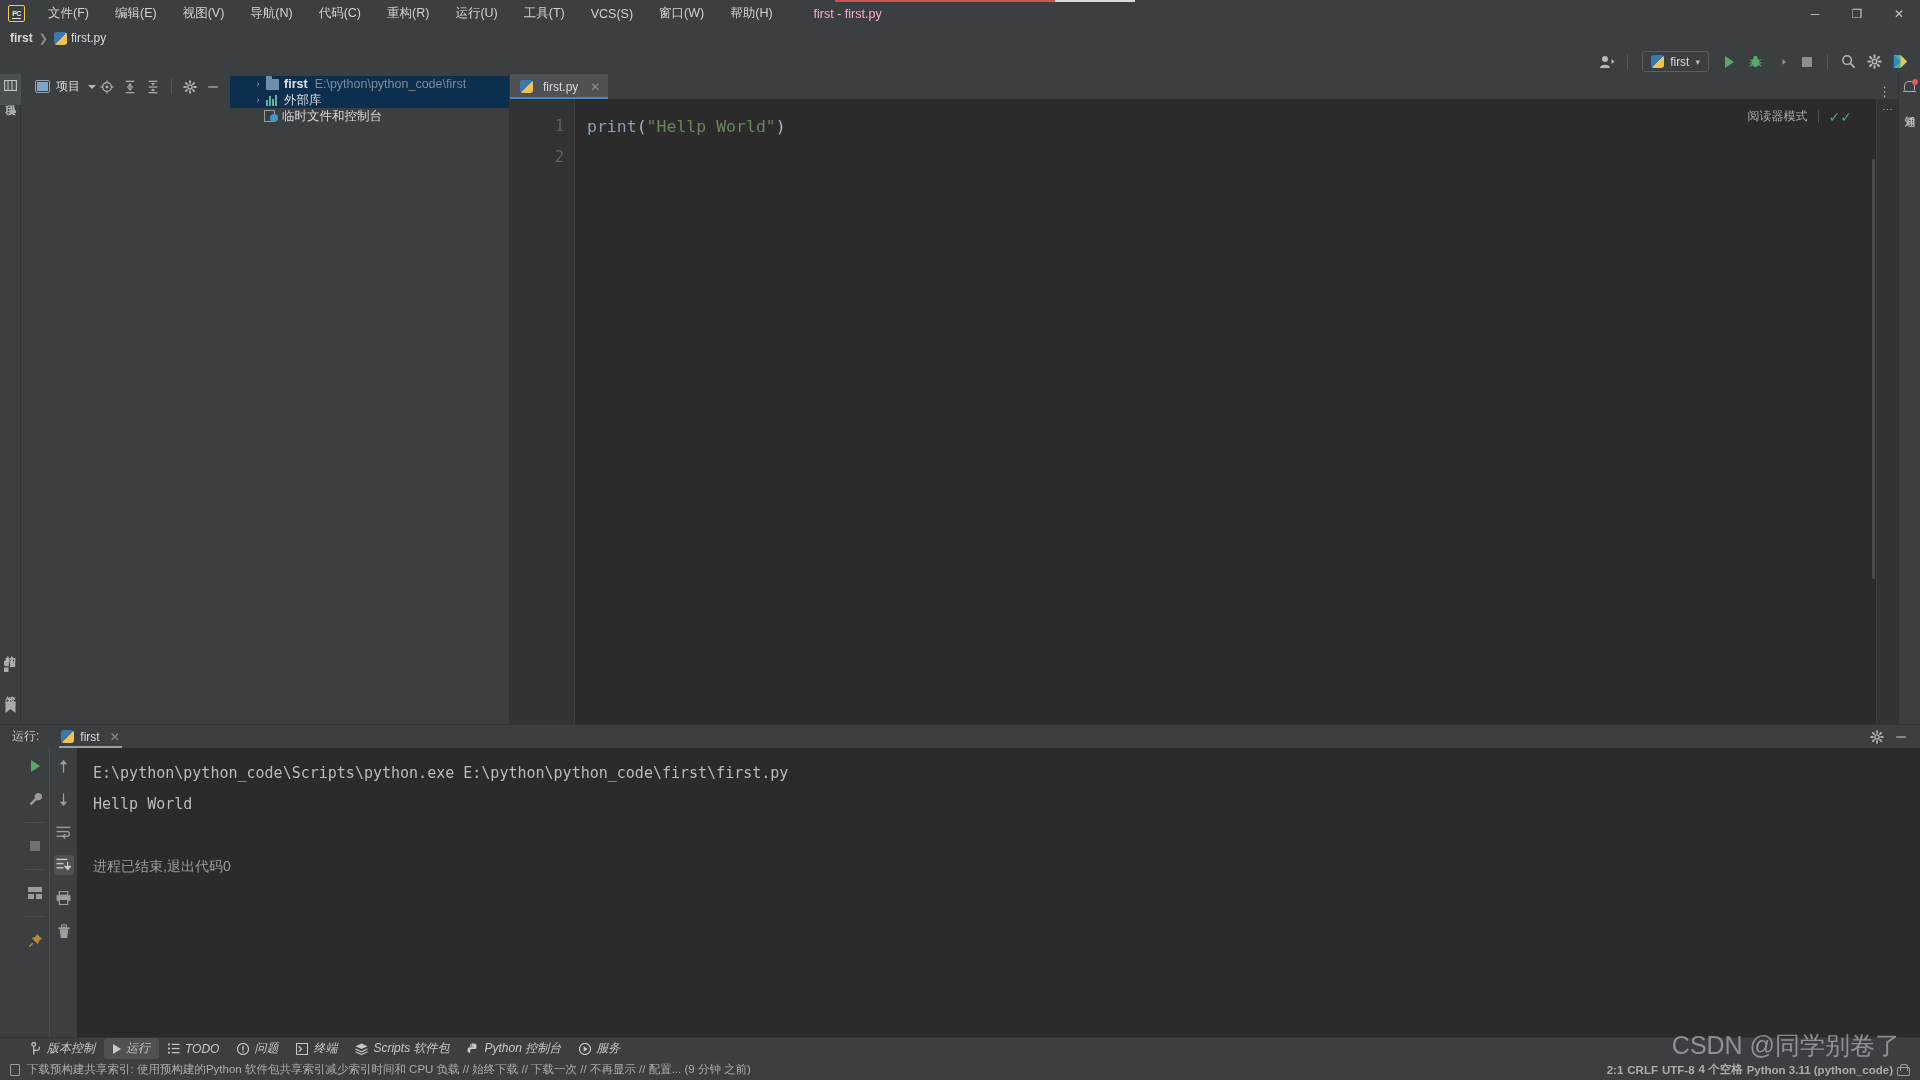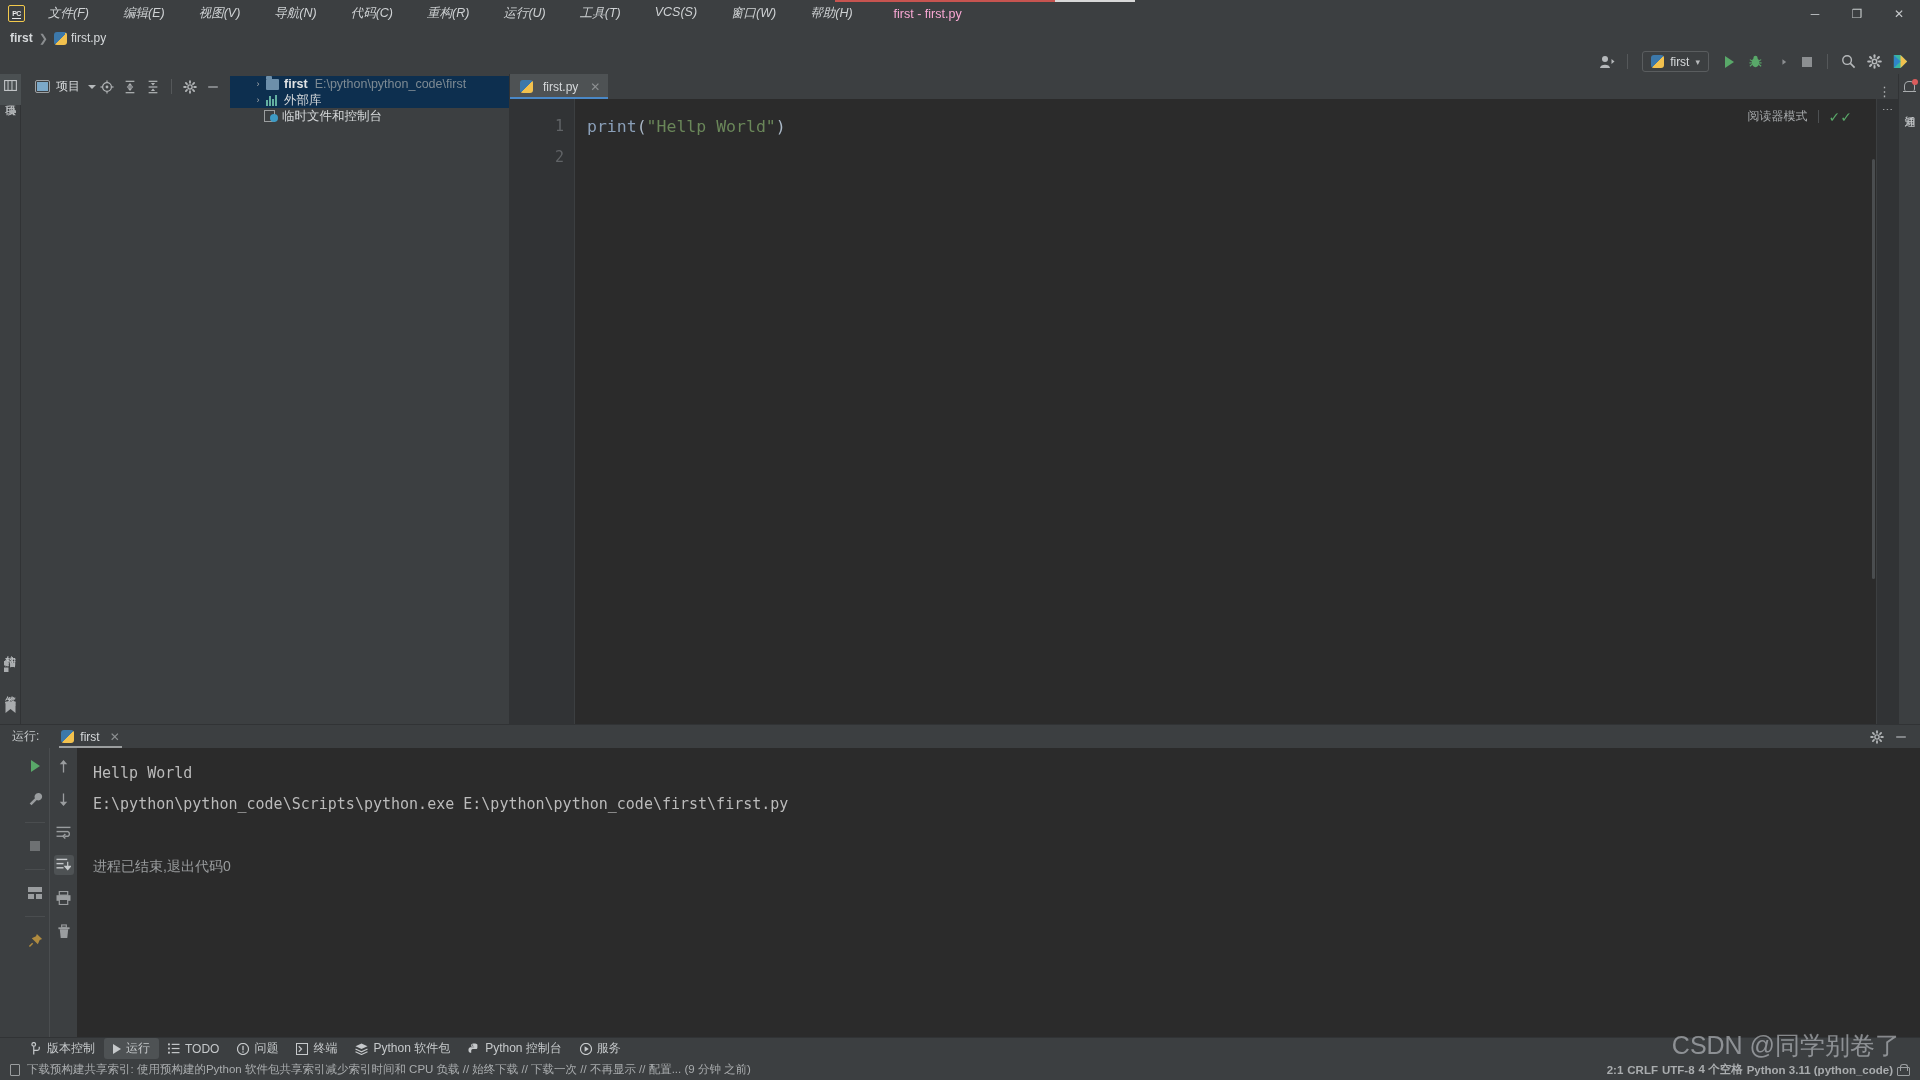--- a/index.html
+++ b/index.html
@@ -20,21 +20,21 @@
   .top-accent { position: absolute; top:0; left: 835px; width: 220px; height: 2px; background:#c75450; }
   .top-accent2 { position: absolute; top:0; left: 1055px; width: 80px; height: 2px; background:#d8d8d8; }
   .pc-logo {
     width: 17px; height: 17px; margin-left: 8px; margin-right: 12px;
     border: 1.5px solid #f2c94c; border-radius: 2px;
     display:flex; align-items:center; justify-content:center;
     font-size: 7px; color:#e8e8e8; font-weight: bold; letter-spacing: -0.5px;
     position: relative; background:#3c3f41;
   }
   .pc-logo::after{ content:""; position:absolute; bottom:2px; left:3px; right:3px; height:1.5px; background:#e8e8e8;}
-  .menubar { display: flex; gap: 12px; font-style: italic; }
+  .menubar { display: flex; align-items: center; gap: 4px; }
   .menu-item {
     font-size: 12.5px; color: #cfd2d4; padding: 3px 11px; white-space: nowrap; cursor: default;
   }
   .win-title { font-size: 12.5px; color: #f9a8d4; margin-left: 30px; }
   .win-btns { margin-left:auto; display: flex; height: 27px; }
   .win-btn { width: 42px; height: 27px; display:flex; align-items:center; justify-content:center; color:#c6c9cb; font-size: 12px;}
 
   
   .navbar {
     height: 22px; background:#3c3f41; display:flex; align-items:center; padding-left: 10px;
@@ -183,20 +183,21 @@
     flex:1 1 auto; background:#2b2b2b; font-family:"DejaVu Sans Mono", monospace; font-size:15px;
     color:#bbbbbb; padding:10px 0 0 16px; line-height:31px; overflow:hidden; position:relative;
   }
   .console .cline{ white-space:pre; }
   .console .exitline{ color:#9a9d9f; font-family:"Liberation Sans", sans-serif; font-size:14px;}
 
   
   .bottombar{
     height:22px; background:#3c3f41; display:flex; align-items:center; padding-left:22px; gap:0px; flex:0 0 22px;
     border-top:1px solid #313335;
+    font-style:italic;
   }
   .bb-item{ display:flex;align-items:center;gap:5px;font-size:12px;color:#c6c9cb;padding:2px 9px; white-space:nowrap;}
   .bb-item.active{ background:#4e5254; border-radius:3px;}
 
   
   .statusbar{
     height:21px; background:#3c3f41; display:flex; padding:0 6px 0 10px; flex:0 0 21px;
     font-size:11.5px; color:#a9acae; position:relative;
   }
   .sb-left{display:flex;align-items:center;gap:7px;}
@@ -613,22 +614,22 @@
             <svg width="14" height="15" viewBox="0 0 15 16">
               <rect x="1.5" y="3.5" width="12" height="2" fill="#9a9d9f"></rect>
               <path d="M3 5.5 h9 l-1 9.5 h-7 z" fill="#9a9d9f"></path>
               <rect x="5" y="1" width="5" height="2.5" fill="none" stroke="#9a9d9f" stroke-width="1.2"></rect>
             </svg>
           </div>
         </div>
       </div>
 
       <div class="console">
+        <div class="cline">E:\python\python_code\Scripts\python.exe E:\python\python_code\first\first.py</div>
         <div class="cline">Hellp World</div>
-        <div class="cline">E:\python\python_code\Scripts\python.exe E:\python\python_code\first\first.py</div>
         <div class="cline">&nbsp;</div>
         <div class="cline exitline">进程已结束,退出代码0</div>
       </div>
     </div>
   </div>
 
   <div class="bottombar">
     <div class="bb-item">
       <svg width="11" height="13" viewBox="0 0 12 14">
         <circle cx="3" cy="2.5" r="2" fill="none" stroke="#c6c9cb" stroke-width="1.3"></circle>
@@ -675,21 +676,21 @@
       </svg>
       <span>终端</span>
     </div>
 
     <div class="bb-item">
       <svg width="13" height="12" viewBox="0 0 14 13">
         <path d="M7 0.5 L13.5 3.5 L7 6.5 L0.5 3.5 Z" fill="#c6c9cb"></path>
         <path d="M0.5 6.5 L7 9.5 L13.5 6.5" fill="none" stroke="#c6c9cb" stroke-width="1.2"></path>
         <path d="M0.5 9.5 L7 12.5 L13.5 9.5" fill="none" stroke="#c6c9cb" stroke-width="1.2"></path>
       </svg>
-      <span>Python 软件包</span>
+      <span>Scripts 软件包</span>
     </div>
 
     <div class="bb-item">
       <svg width="12" height="12" viewBox="0 0 13 13">
         <path d="M6.5 0.5 c-3 0 -3 1.5 -3 1.5 v2 h3.2 v0.6 H2.5 s-2 0.2 -2 3 s1.8 2.9 1.8 2.9 h1.2 v-2 s-0.1 -1.9 1.9 -1.9 h3 s1.8 0.05 1.8 -1.8 V2 S10.4 0.5 6.5 0.5 Z" fill="#c6c9cb"></path>
         <circle cx="5" cy="2.2" r="0.7" fill="#3c3f41"></circle>
       </svg>
       <span>Python 控制台</span>
     </div>
 

